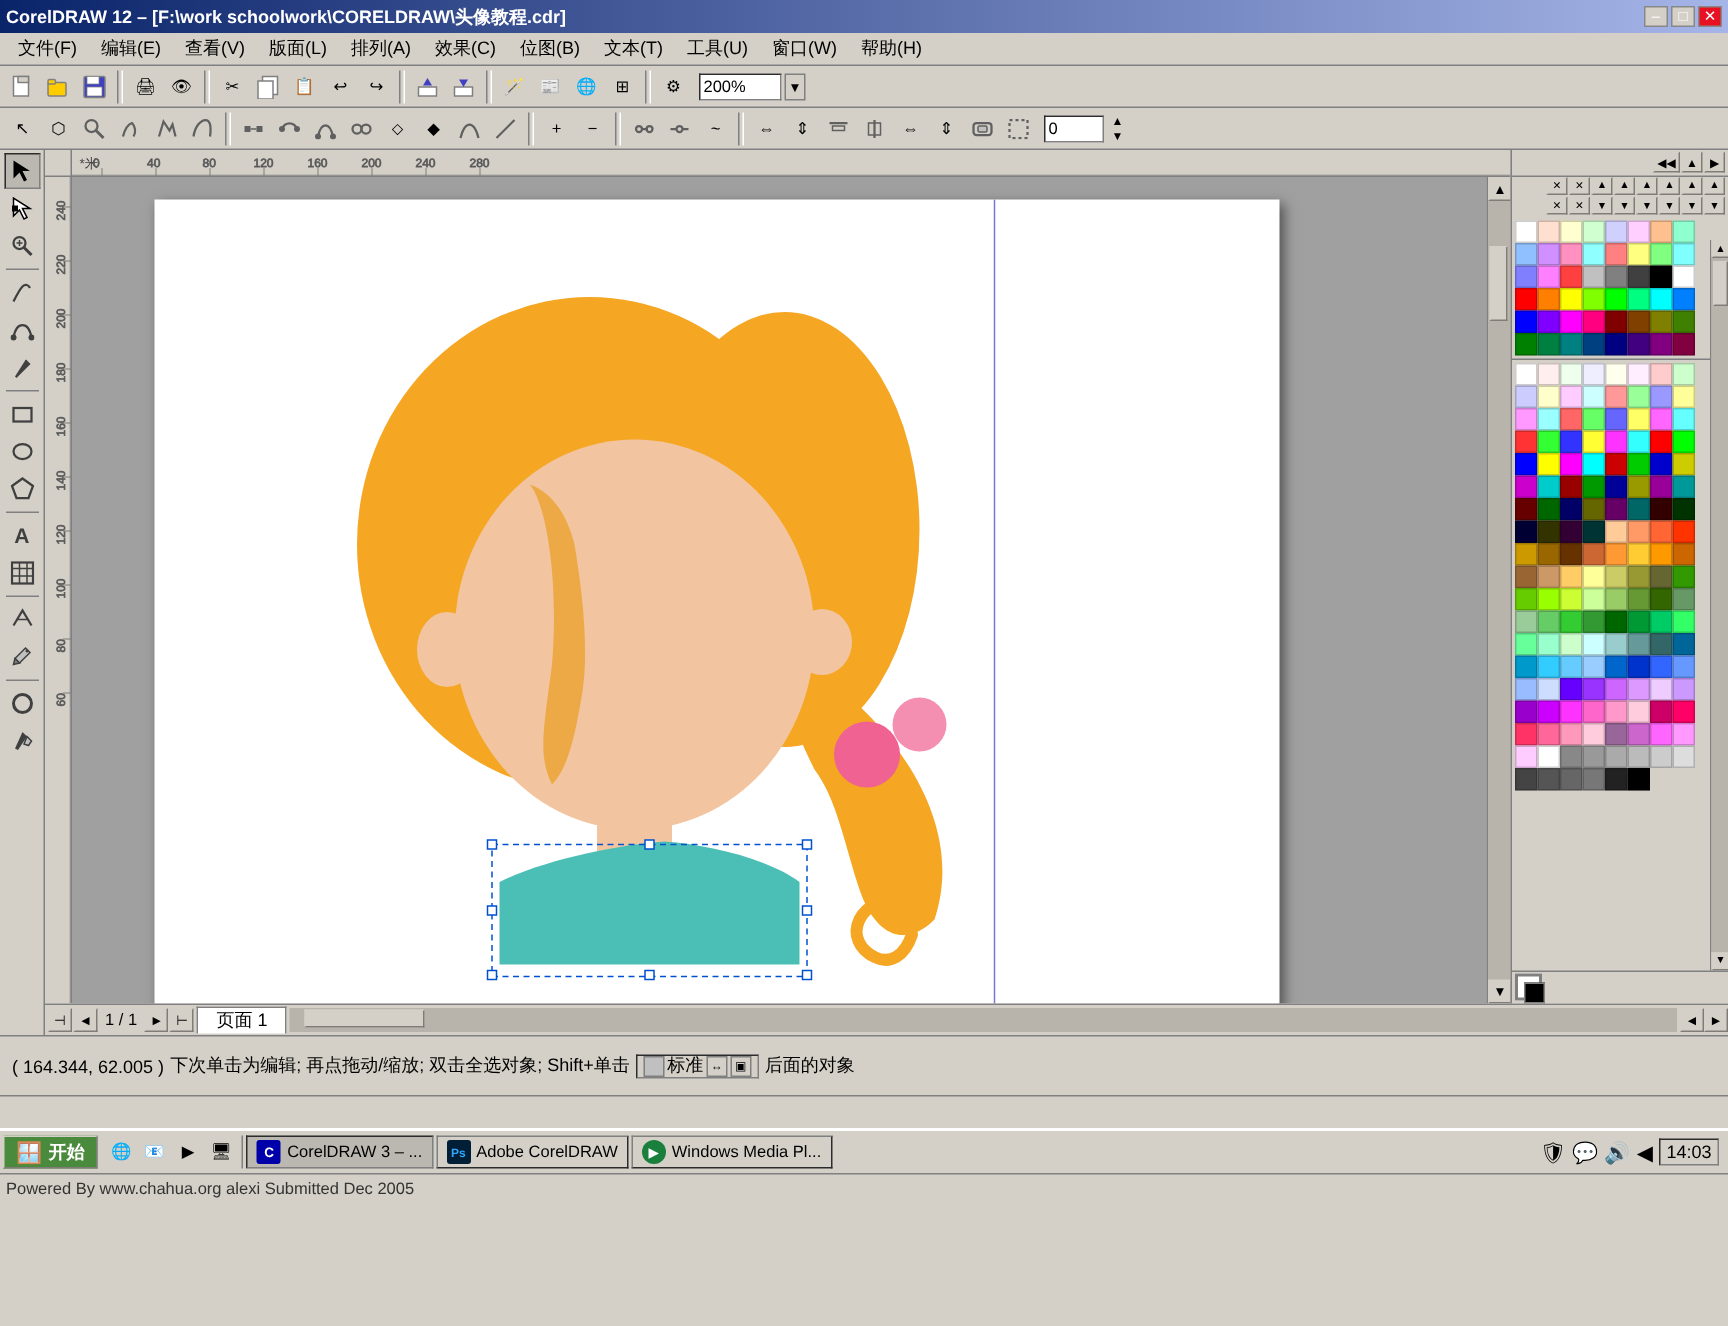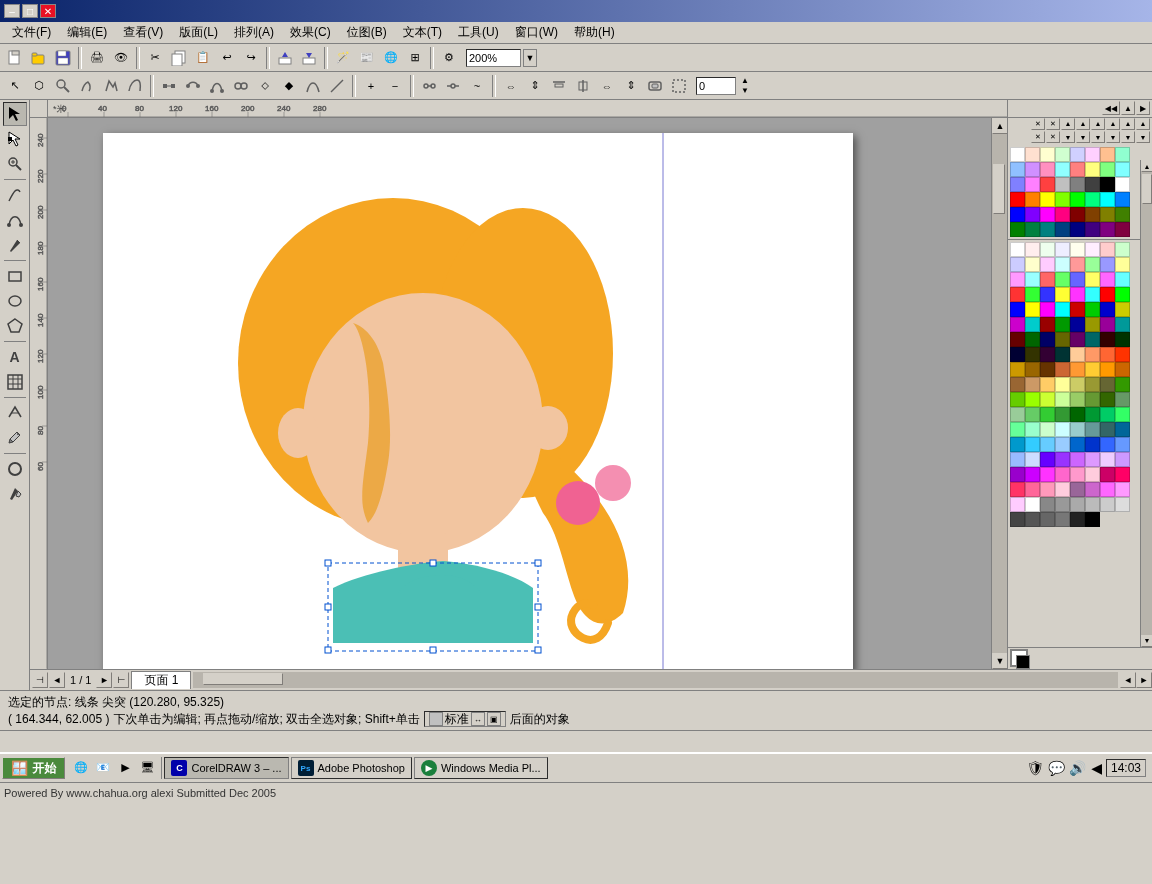--- a/index.html
+++ b/index.html
@@ -317,20 +317,21 @@
       background: #d4d0c8;
       border-right: 1px solid #808080;
       border-bottom: 1px solid #808080;
       z-index: 10;
     }
   </style>
 </head>
 <body>
 
 <div id="title-bar">
+  <span id="title-text">CorelDRAW 12 – [F:\work schoolwork\CORELDRAW\头像教程.cdr]</span>
   <div id="title-buttons">
     <div class="title-btn">–</div>
     <div class="title-btn">□</div>
     <div class="title-btn title-btn-close">✕</div>
   </div>
 </div>
 
 <div id="menu-bar">
   <div class="menu-item">文件(F)</div>
   <div class="menu-item">编辑(E)</div>
@@ -1011,21 +1012,20 @@
       <div style="flex:1;height:16px;background:#b8b4ac;margin:0 2px;position:relative;">
         <div style="position:absolute;left:10px;top:1px;width:80px;height:12px;background:#d4d0c8;border:1px outset #d4d0c8;"></div>
       </div>
       <div class="scroll-btn">◄</div>
       <div class="scroll-btn">►</div>
     </div>
   </div>
 </div>
 
 <div id="status-bar">
-  <div style="font-size:12px;">选定的节点: 线条 尖突 (120.280, 95.325)</div>
   <div style="font-size:12px;display:flex;align-items:center;gap:4px;">
     <span>( 164.344, 62.005 )</span>
     <span>下次单击为编辑; 再点拖动/缩放; 双击全选对象; Shift+单击</span>
 
     <div style="display:flex;align-items:center;border:1px inset #808080;background:#d4d0c8;padding:0 4px;height:16px;gap:2px;">
       <div style="width:14px;height:14px;background:#c0c0c0;border:1px solid #808080;"></div>
       <span>标准</span>
       <div style="width:14px;height:14px;background:#d4d0c8;border:1px solid #808080;font-size:8px;display:flex;align-items:center;justify-content:center;">↔</div>
       <div style="width:14px;height:14px;font-size:8px;display:flex;align-items:center;justify-content:center;border:1px solid #808080;">▣</div>
     </div>
@@ -1051,21 +1051,21 @@
       <div class="tb-btn" style="width:20px;height:20px;">🖥</div>
     </div>
 
     <div class="taskbar-item active">
       <div style="width:16px;height:16px;background:#0000aa;border-radius:2px;display:flex;align-items:center;justify-content:center;color:white;font-size:9px;font-weight:bold;">C</div>
       <span>CorelDRAW 3 – ...</span>
     </div>
 
     <div class="taskbar-item">
       <div style="width:16px;height:16px;background:#001e36;border-radius:2px;display:flex;align-items:center;justify-content:center;color:#31a8ff;font-size:8px;font-weight:bold;">Ps</div>
-      <span>Adobe Photoshop</span>
+      <span>Adobe CorelDRAW</span>
     </div>
 
     <div class="taskbar-item">
       <div style="width:16px;height:16px;background:#1a7f3c;border-radius:8px;display:flex;align-items:center;justify-content:center;color:white;font-size:9px;">▶</div>
       <span>Windows Media Pl...</span>
     </div>
   </div>
 
   <div id="taskbar-right">
     <span class="tray-icon">🛡</span>

